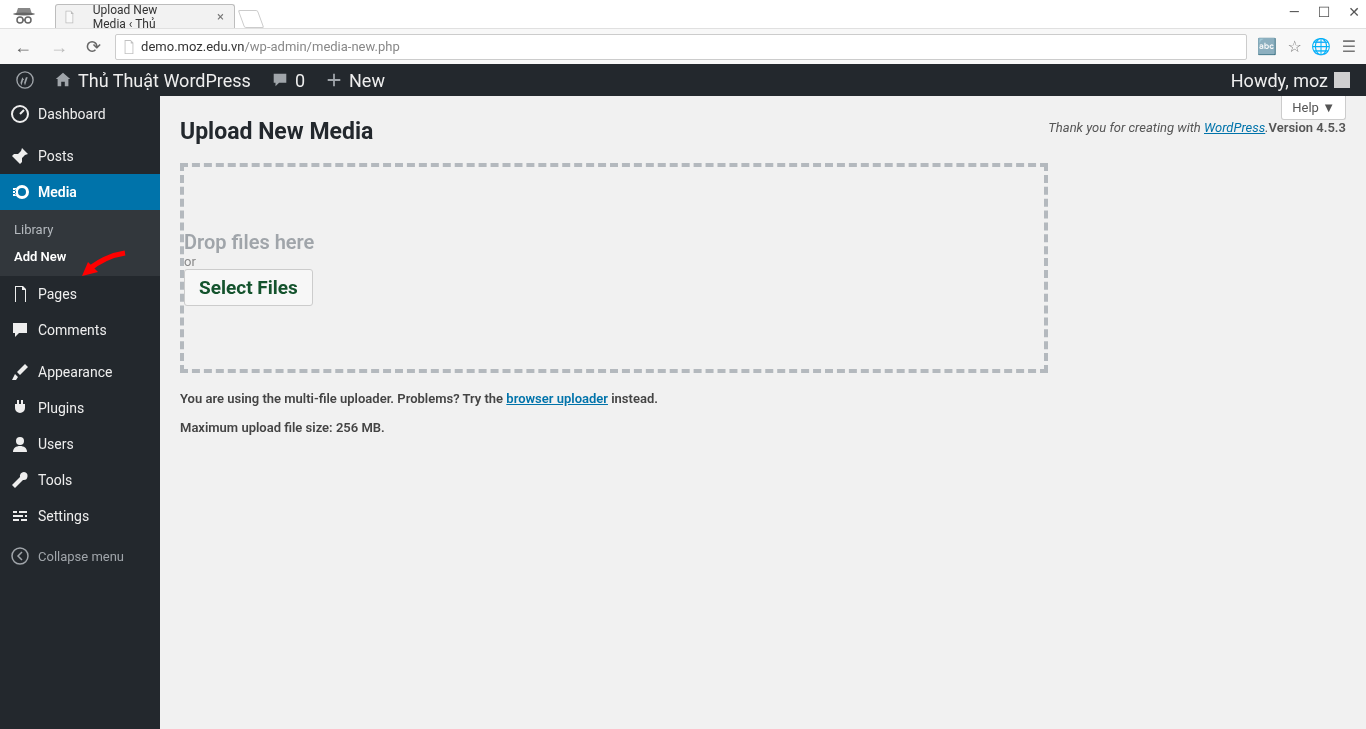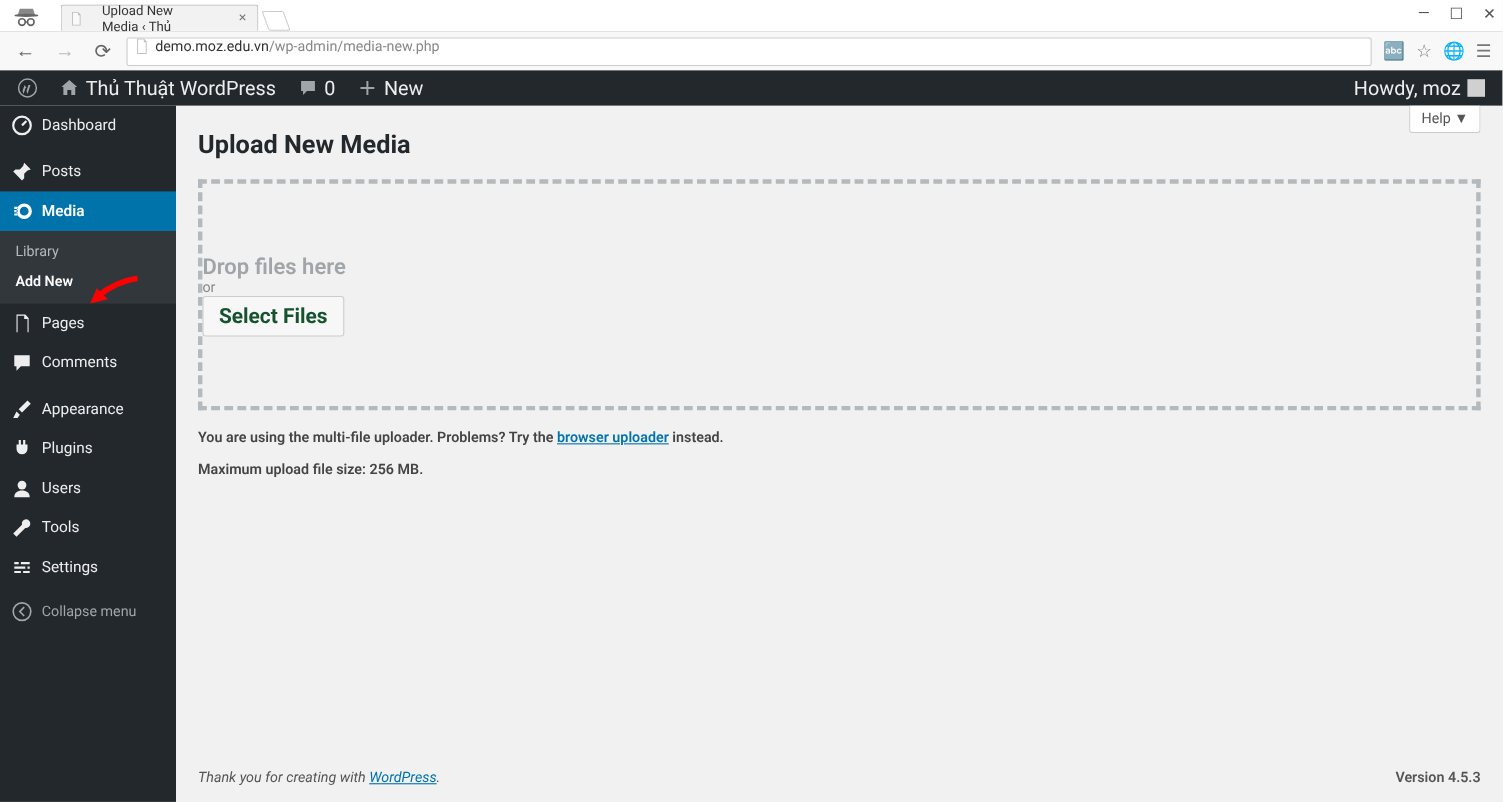--- a/index.html
+++ b/index.html
@@ -12,21 +12,21 @@
 .incognito svg{width:26px;height:20px}
 .tab{background:#f2f2f2;border:1px solid #bdbdbd;border-bottom:none;border-radius:3px 3px 0 0;padding:4px 10px 4px 8px;display:flex;align-items:center;gap:18px;font-size:12px;color:#333;height:24px;max-width:180px}
 .tab .page-icon{width:14px;height:14px;opacity:.6}
 .tab .close{margin-left:6px;font-size:13px;color:#777;cursor:pointer}
 .new-tab-shape{width:20px;height:18px;background:#fff;border:1px solid #ccc;border-radius:2px;margin-left:6px;transform:skewX(20deg)}
 .win-controls{position:absolute;right:6px;top:4px;display:flex;gap:18px;color:#555}
 .win-controls span{font-size:14px;cursor:pointer}
 .chrome-bar{height:36px;display:flex;align-items:center;padding:0 10px;gap:10px;background:#f8f8f8;border-top:1px solid #e0e0e0}
 .nav-btn{color:#666;font-size:18px;cursor:pointer;padding:2px 4px}
 .nav-btn.disabled{color:#bbb}
-.url-box{flex:1;height:26px;border:1px solid #ccc;border-radius:2px;display:flex;padding:0 6px;font-size:13px;color:#555;background:#fff}
+.url-box{flex:1;height:26px;border:1px solid #ccc;border-radius:2px;display:flex;align-items:center;padding:0 6px;font-size:13px;color:#555;background:#fff}
 .url-box .page-icon{width:14px;height:14px;margin-right:5px;opacity:.6}
 .url-domain{color:#333}
 .url-path{color:#888}
 .chrome-icons{display:flex;gap:10px;align-items:center;color:#777}
 .chrome-icons span{cursor:pointer}
 
 
 .adminbar{height:32px;background:#23282d;color:#eee;display:flex;align-items:center;font-size:18px;padding:0 8px;justify-content:space-between}
 .adminbar-left,.adminbar-right{display:flex;align-items:center;gap:4px}
 .ab-item{display:flex;align-items:center;gap:6px;padding:0 8px;height:32px;cursor:pointer;color:#eee}
@@ -41,21 +41,21 @@
 .menu-item.active::after{content:"";position:absolute;right:-8px;top:50%;transform:translateY(-50%);border:8px solid transparent;border-right-color:#f1f1f1}
 .menu-icon{width:20px;height:20px;display:inline-flex;align-items:center;justify-content:center;fill:#a0a5aa;flex-shrink:0}
 .menu-item.active .menu-icon{fill:#fff}
 .submenu{background:#32373c;padding:6px 0}
 .submenu-item{padding:6px 10px 6px 14px;font-size:13px;color:#b4b9be;cursor:pointer}
 .submenu-item.current{color:#fff;font-weight:600}
 .menu-sep{height:6px}
 .collapse-item{display:flex;align-items:center;gap:8px;padding:8px 10px;cursor:pointer;color:#a0a5aa;font-size:13px;margin-top:4px}
 
 
-.content{flex:1;padding:10px 20px 0;position:relative;display:flex;flex-direction:column;overflow:auto}
+.content{flex:1;padding:10px 20px 0;position:relative;display:flex;flex-direction:row;overflow:auto}
 .help-btn{position:absolute;right:20px;top:0;border:1px solid #ccc;border-top:none;background:#fff;padding:4px 10px;font-size:13px;color:#555;cursor:pointer;border-radius:0 0 3px 3px}
 h1.page-title{font-size:23px;font-weight:700;color:#23282d;margin:12px 0 18px}
 .dropzone{border:4px dashed #b4b9be;background:transparent;height:210px;display:flex;flex-direction:column;align-items:flex-start;justify-content:center;}
 .drop-text{font-size:20px;color:#a0a5aa;font-weight:600}
 .or-text{font-size:13px;color:#888}
 .select-btn{background:#f7f7f7;border:1px solid #ccc;border-radius:3px;padding:6px 14px;font-size:19px;color:#14532d;cursor:pointer;font-weight:700}
 .info-text{font-size:13px;color:#444;margin-top:18px;font-weight:600}
 .info-text a{color:#0073aa}
 .max-text{font-size:13px;color:#444;margin-top:14px;font-weight:600}
 .content-body{flex:1}

